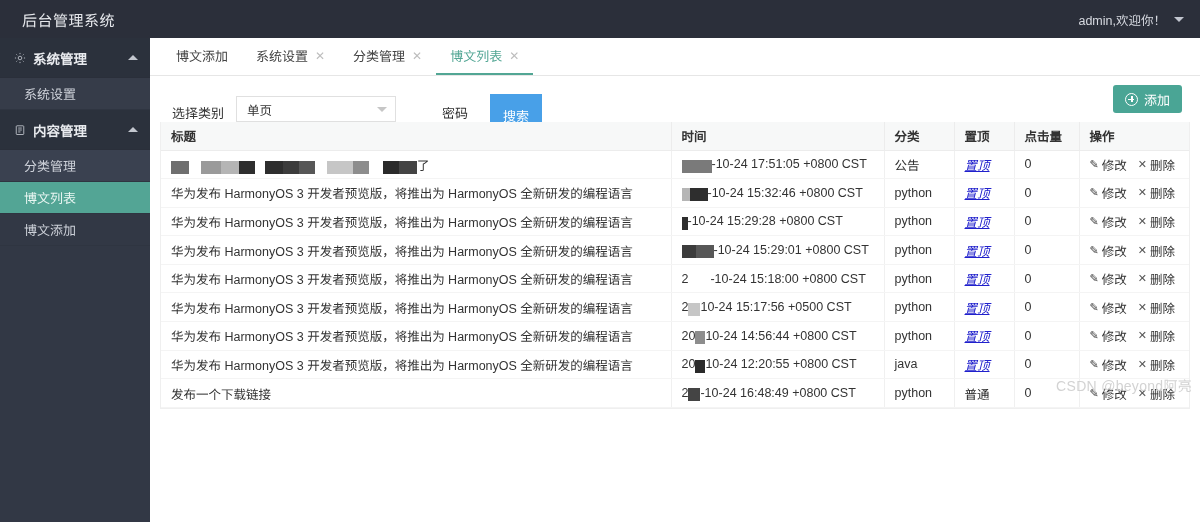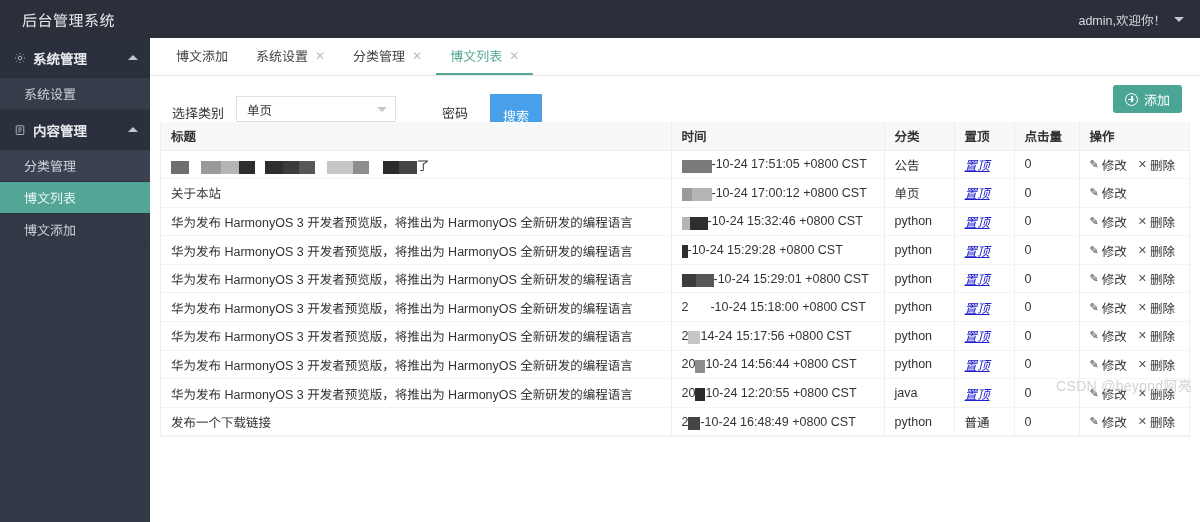--- a/index.html
+++ b/index.html
@@ -264,35 +264,20 @@
                     <span>修改</span>
                   </span>
                   <span class="op">
                     <span class="ico-x">✕</span>
                     <span>删除</span>
                   </span>
                 </span>
               </td>
             </tr>
             <tr>
-              <td>关于本站</td>
-              <td><span class="redact"><span class="rb" style="width:10px;background:#9a9a9a"></span><span class="rb" style="width:20px;background:#b5b5b5"></span></span><span>-10-24 17:00:12 +0800 CST</span></td>
-              <td>单页</td>
-              <td><span class="link-top">置顶</span></td>
-              <td>0</td>
-              <td>
-                <span class="ops">
-                  <span class="op">
-                    <span class="ico-pencil">✎</span>
-                    <span>修改</span>
-                  </span>
-                </span>
-              </td>
-            </tr>
-            <tr>
               <td>华为发布 HarmonyOS 3 开发者预览版，将推出为 HarmonyOS 全新研发的编程语言</td>
               <td><span class="redact"><span class="rb" style="width:8px;background:#b5b5b5"></span><span class="rb" style="width:18px;background:#2e2e2e"></span></span><span>-10-24 15:32:46 +0800 CST</span></td>
               <td>python</td>
               <td><span class="link-top">置顶</span></td>
               <td>0</td>
               <td>
                 <span class="ops">
                   <span class="op">
                     <span class="ico-pencil">✎</span>
                     <span>修改</span>
@@ -356,21 +341,21 @@
                   </span>
                   <span class="op">
                     <span class="ico-x">✕</span>
                     <span>删除</span>
                   </span>
                 </span>
               </td>
             </tr>
             <tr>
               <td>华为发布 HarmonyOS 3 开发者预览版，将推出为 HarmonyOS 全新研发的编程语言</td>
-              <td><span>2</span><span class="redact"><span class="rb" style="width:12px;background:#c6c6c6"></span></span><span>14-24 15:17:56 +0800 CST</span></td>
+              <td><span>2</span><span class="redact"><span class="rb" style="width:12px;background:#c6c6c6"></span></span><span>10-24 15:17:56 +0500 CST</span></td>
               <td>python</td>
               <td><span class="link-top">置顶</span></td>
               <td>0</td>
               <td>
                 <span class="ops">
                   <span class="op">
                     <span class="ico-pencil">✎</span>
                     <span>修改</span>
                   </span>
                   <span class="op">

